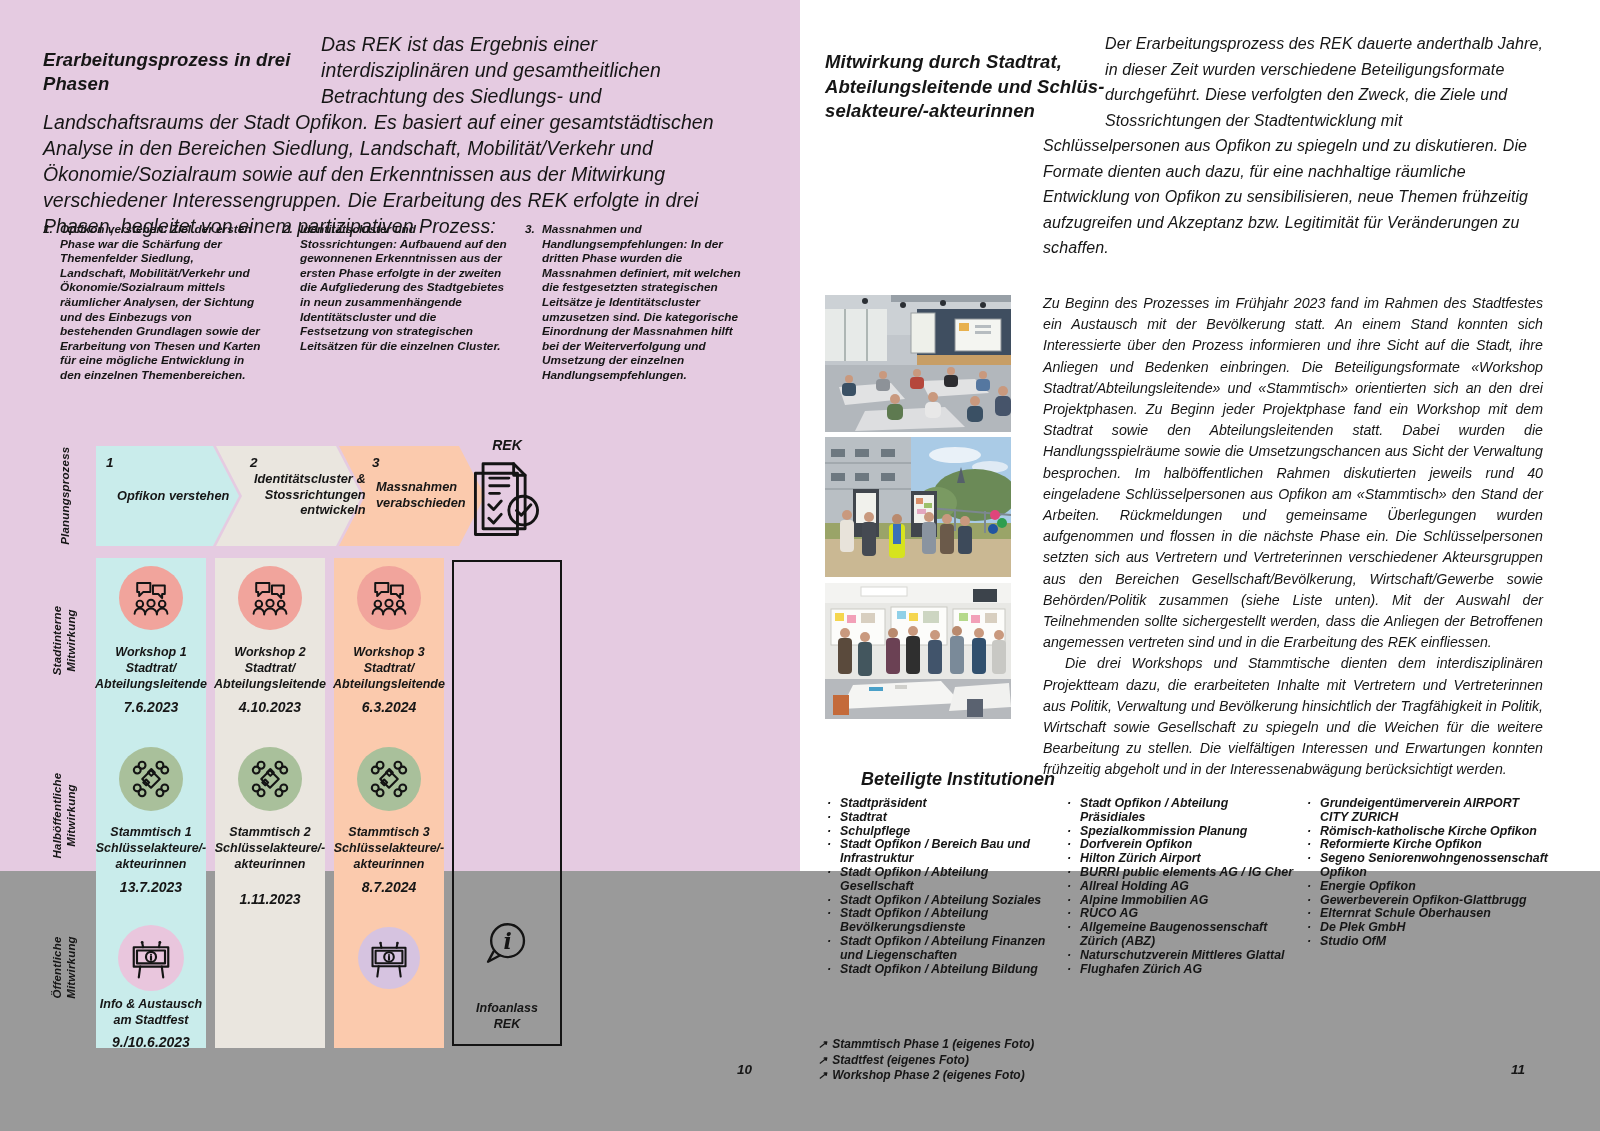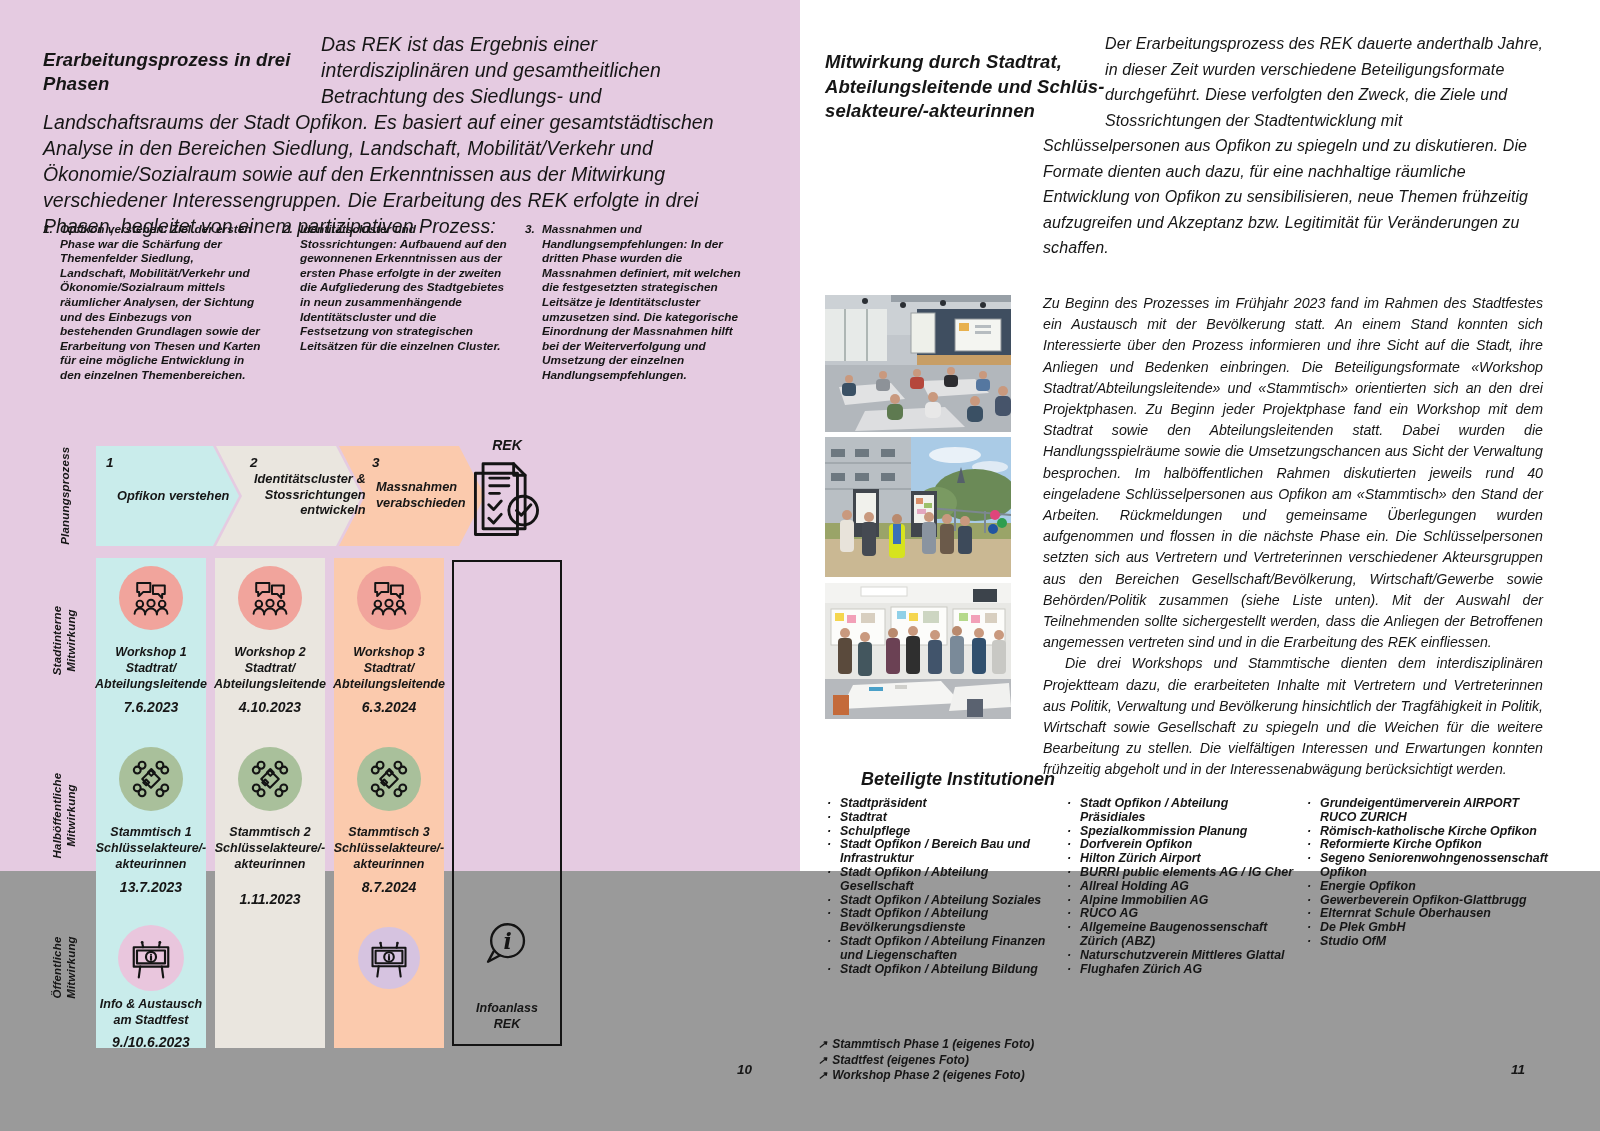--- a/index.html
+++ b/index.html
@@ -450,21 +450,21 @@
       <li>Schulpflege</li>
       <li>Stadt Opfikon / Bereich Bau und Infrastruktur</li>
       <li>Stadt Opfikon / Abteilung Gesellschaft</li>
       <li>Stadt Opfikon / Abteilung Soziales</li>
       <li>Stadt Opfikon / Abteilung Bevölkerungsdienste</li>
       <li>Stadt Opfikon / Abteilung Finanzen und Liegenschaften</li>
       <li>Stadt Opfikon / Abteilung Bildung</li>
     </ul>
 
     <ul class="inst abs" style="left:505px;top:797px;width:245px;">
-      <li>Grundeigentümerverein AIRPORT RUCO ZURICH</li>
+      <li>Grundeigentümerverein AIRPORT CITY ZURICH</li>
       <li>Römisch-katholische Kirche Opfikon</li>
       <li>Reformierte Kirche Opfikon</li>
       <li>Segeno Seniorenwohngenossenschaft Opfikon</li>
       <li>Energie Opfikon</li>
       <li>Gewerbeverein Opfikon-Glattbrugg</li>
       <li>Elternrat Schule Oberhausen</li>
       <li>De Plek GmbH</li>
       <li>Studio OfM</li>
     </ul>
 

